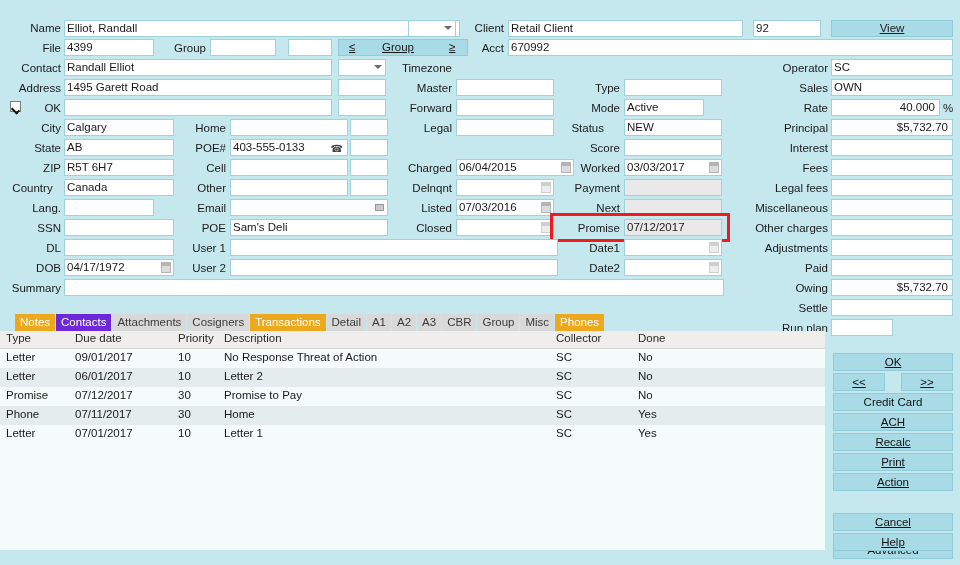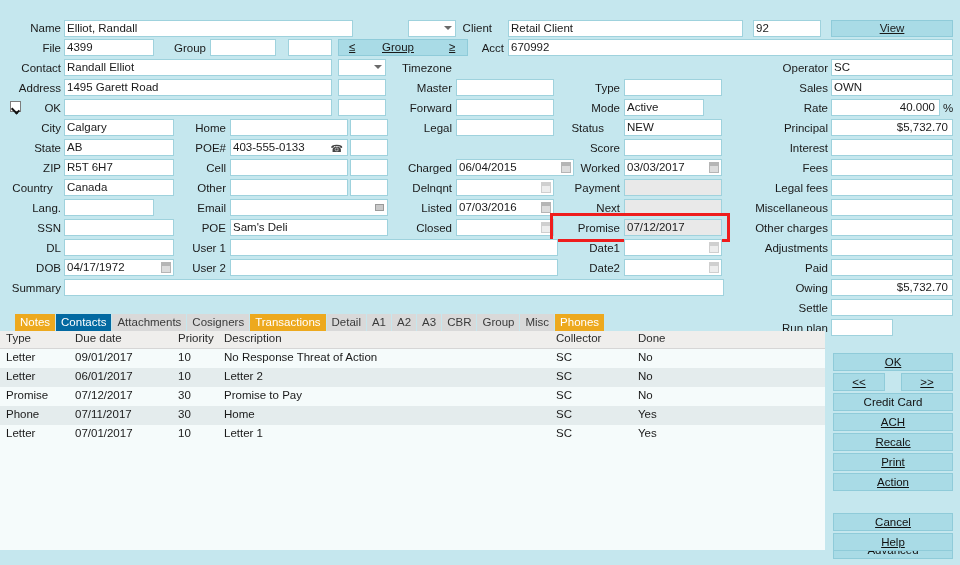--- a/index.html
+++ b/index.html
@@ -64,21 +64,21 @@
   
   .viewbtn{position:absolute;box-sizing:border-box;height:17px;background:#a9dbe6;
            border:1px solid #8fcbd9;text-align:center;line-height:15px;font-size:11.5px;cursor:pointer;}
 
   
   .tabs{position:absolute;left:15px;top:314px;height:17px;}
   .tab{display:inline-block;box-sizing:border-box;height:17px;line-height:16px;
        padding:0 5px;margin-right:1px;font-size:11.5px;vertical-align:top;cursor:pointer;
        background:#d9d9d9;color:#3a3a3a;border:none;}
   .tab.orange{background:#eda91e;color:#ffffff;}
-  .tab.active{background:#0369a1;color:#ffffff;}
+  .tab.active{background:#6d28d9;color:#ffffff;}
 
   
   .grid{position:absolute;left:0;top:331px;width:825px;height:219px;background:#f5fbfb;}
   .ghead{position:relative;height:17px;background:#efeeec;border-bottom:1px solid #d6d6d6;}
   .ghead div{position:absolute;top:1px;font-size:11.5px;color:#2a2a2a;}
   .grow{position:relative;height:19px;}
   .grow.odd{background:#f5fbfb;}
   .grow.even{background:#e4eced;}
   .grow div{position:absolute;top:2px;font-size:11.5px;color:#1a1a1a;white-space:nowrap;}
   .c-type{left:6px;} .c-due{left:75px;} .c-pri{left:178px;}
@@ -96,26 +96,26 @@
   .mailicon{position:absolute;right:3px;top:4px;width:9px;height:7px;
             background:#c9c9c9;border:1px solid #9a9a9a;box-sizing:border-box;font-size:0;}
 </style>
 </head>
 <body>
 
 <div class="app">
 
 
   <div class="lbl" style="left:4px;top:21px;width:57px;">Name</div>
-  <div class="fld" style="left:64px;top:20px;width:289px;">Elliot, Randall</div>
+  <div class="fld" style="left:64px;top:20px;width:396px;">Elliot, Randall</div>
   <div class="cmb" style="left:408px;top:20px;width:48px;">
       <span class="arw thin"></span>
     </div>
 
-  <div class="lbl" style="left:448px;top:21px;width:44px;">Client</div>
+  <div class="lbl" style="left:460px;top:21px;width:44px;">Client</div>
   <div class="cmb" style="left:508px;top:20px;width:235px;">Retail Client</div>
   <div class="cmb" style="left:753px;top:20px;width:68px;">92</div>
   <div class="viewbtn" style="left:831px;top:20px;width:122px;"><u>View</u></div>
 
   <div class="lbl" style="left:4px;top:41px;width:57px;">File</div>
   <div class="fld" style="left:64px;top:39px;width:90px;">4399</div>
   <div class="lbl" style="left:160px;top:41px;width:46px;">Group</div>
   <div class="fld" style="left:210px;top:39px;width:66px;"></div>
   <div class="fld" style="left:288px;top:39px;width:44px;"></div>
 

